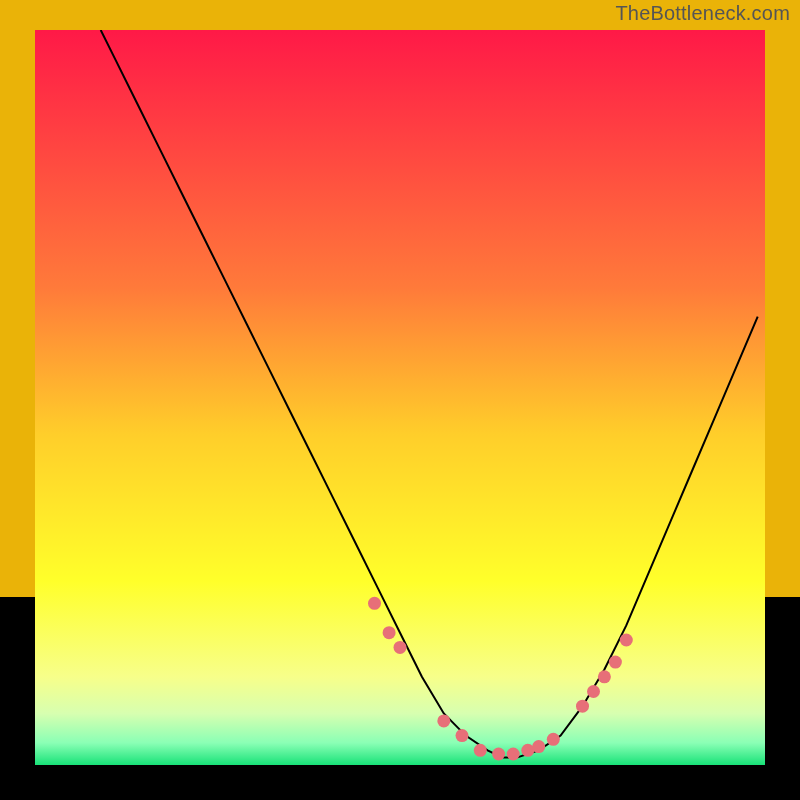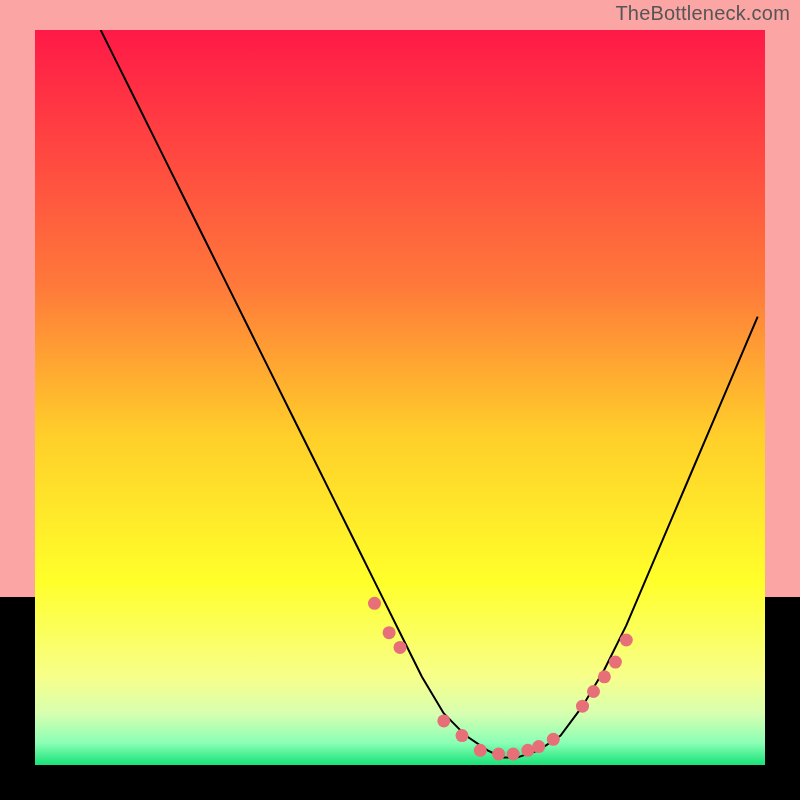--- a/index.html
+++ b/index.html
@@ -10,21 +10,21 @@
     background: #000;
     overflow: hidden;
     font-family: Arial, Helvetica, sans-serif;
   }
   .frame {
     position: absolute;
     left: 0;
     top: 0;
     width: 800px;
     height: 597px;
-    background: #fca5a5;
+    background: #eab308;
   }
   .attribution {
     position: absolute;
     top: 2px;
     right: 10px;
     color: #555;
     font-size: 20px;
     font-weight: 500;
     letter-spacing: 0.2px;
   }

